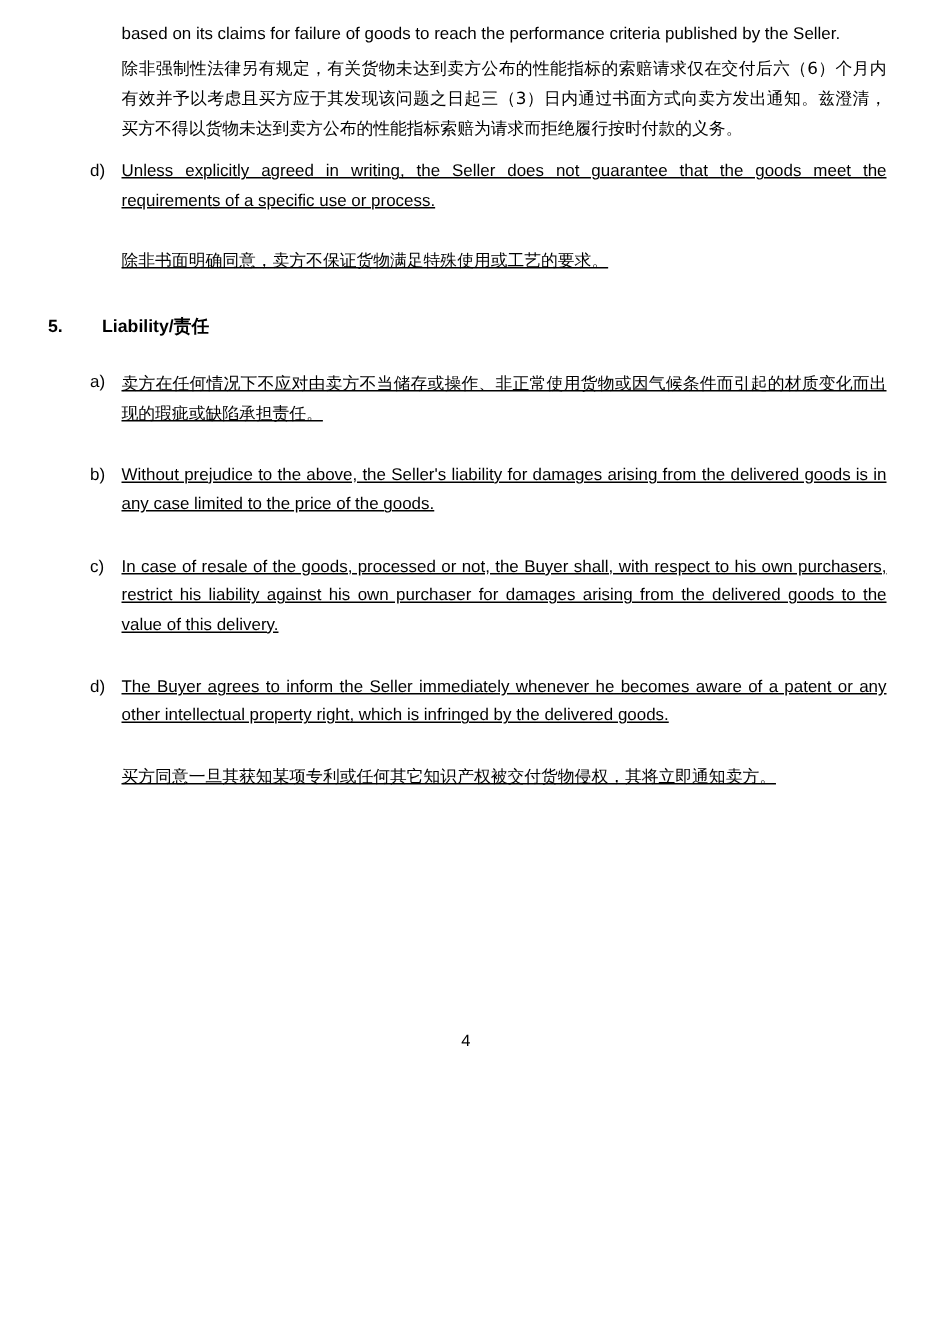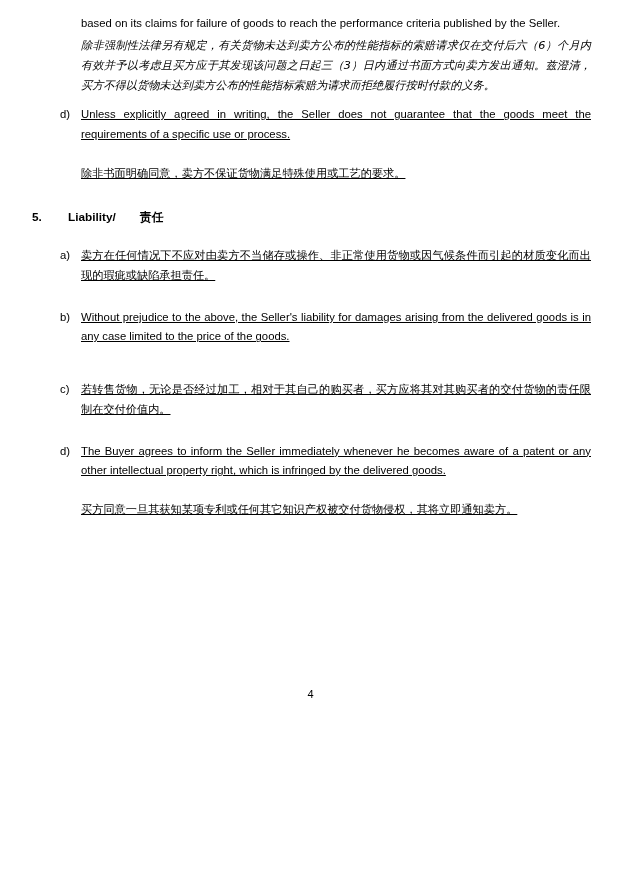--- a/index.html
+++ b/index.html
@@ -38,21 +38,20 @@
   
   .cont {
     margin-left: 57px;
     margin-right: 6px;
   }
   .cont .en {
     margin: 0;
   }
   .cont .zh {
     margin: 3px 0 0 0;
-    font-style: italic;
   }
   
   .item {
     position: relative;
     margin-left: 36px;
     margin-right: 6px;
     margin-top: 9px;
   }
   .item .marker {
     position: absolute;
@@ -85,21 +84,20 @@
     font-weight: bold;
   }
   .section .title {
     margin-left: 36px;
     font-size: 11.8px;
     font-weight: bold;
   }
   .section .title .zh-inline {
     font-family: Liberation Serif, serif;
     font-weight: bold;
-    margin-left: 24px;
   }
   .gap-lg { height: 13px; }
   .footer {
     position: absolute;
     left: 0;
     right: 0;
     bottom: 14px;
     text-align: center;
     font-size: 11px;
     font-family: "Liberation Sans", sans-serif;
@@ -142,21 +140,21 @@
     <div class="body">
       <div class="en">Without prejudice to the above, the Seller's liability for damages arising from the delivered goods is in any case limited to the price of the goods.</div>
     </div>
   </div>
 
   <div class="gap-lg"></div>
 
   <div class="item">
     <div class="marker en">c)</div>
     <div class="body">
-      <div class="zh">若转售货物，无论是否经过加工，相对于其自己的购买者，买方应将其对其购买者的交付货物的责任限制在交付价值内。</div>
+      <div class="en">In case of resale of the goods, processed or not, the Buyer shall, with respect to his own purchasers, restrict his liability against his own purchaser for damages arising from the delivered goods to the value of this delivery.</div>
     </div>
   </div>
 
   <div class="gap-lg"></div>
 
   <div class="item">
     <div class="marker en">d)</div>
     <div class="body">
       <div class="en">The Buyer agrees to inform the Seller immediately whenever he becomes aware of a patent or any other intellectual property right, which is infringed by the delivered goods.</div>
       <div class="zh">买方同意一旦其获知某项专利或任何其它知识产权被交付货物侵权，其将立即通知卖方。</div>

